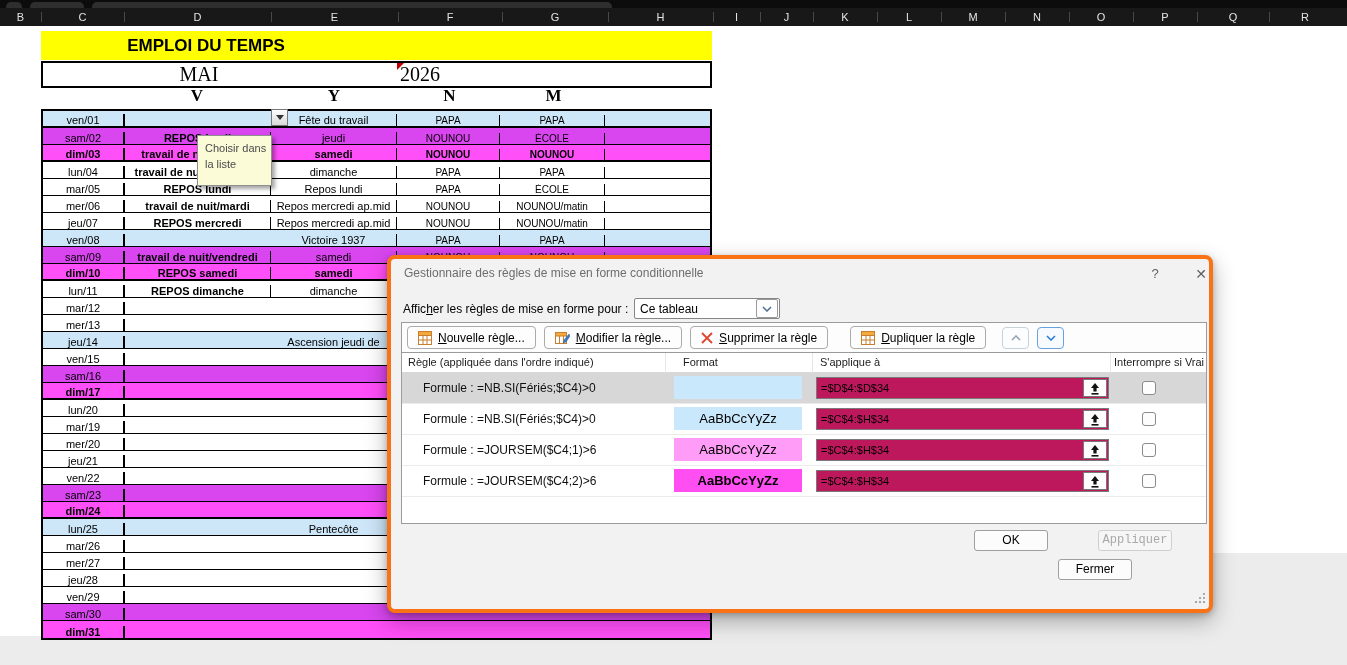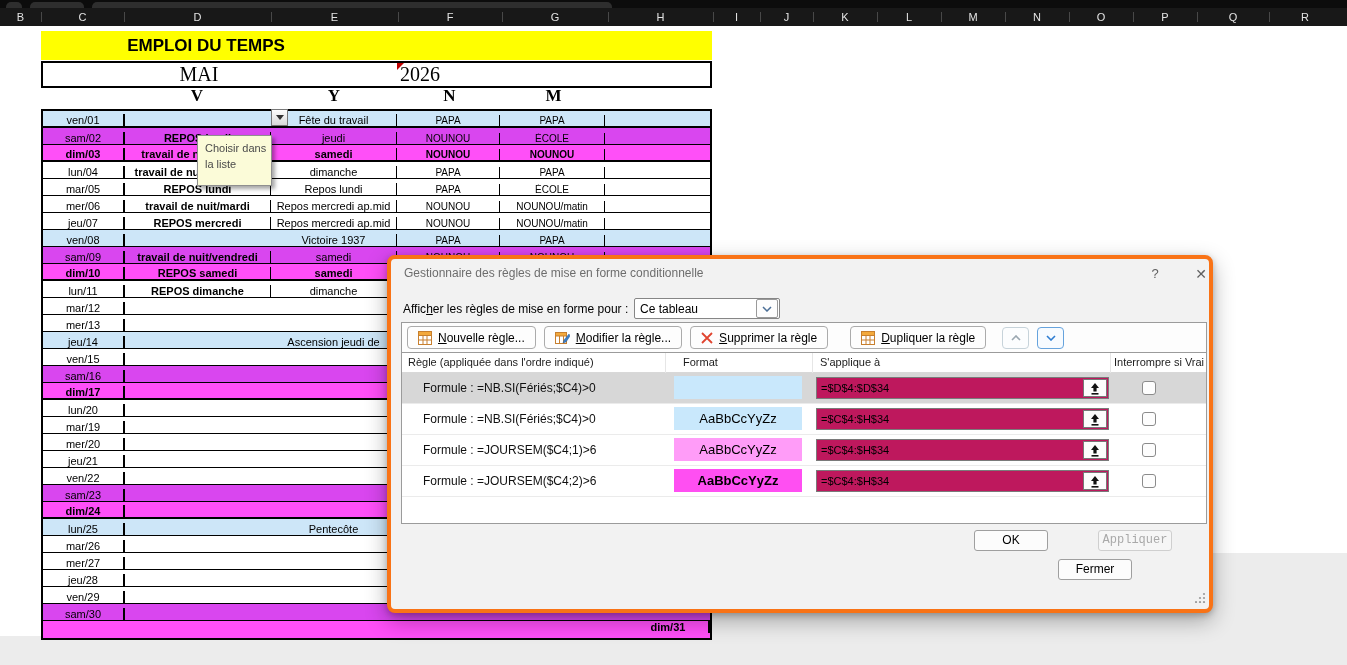--- a/index.html
+++ b/index.html
@@ -29,21 +29,21 @@
                  font-size:20px;line-height:22px;}
   .monthbox .yr{position:absolute;left:357px;top:0;font-size:20px;line-height:22px;}
   .cmt-tri{position:absolute;left:354px;top:0;width:0;height:0;
            border-top:7px solid #C00000;border-right:7px solid transparent;}
   .daykey{position:absolute;top:86px;height:22px;text-align:center;
           font-family:"Liberation Serif", serif;font-weight:bold;font-size:17px;}
 
   
   .tbl{position:absolute;left:41px;top:109px;border:2px solid #000;background:#fff;}
   .trow{display:flex;height:17px;box-sizing:border-box;border-bottom:1px solid #000;align-items:flex-end;}
-  .trow:last-child{border-bottom:none;flex-direction:column;}
+  .trow:last-child{border-bottom:none;}
   .trow.thick{border-bottom-width:2px;}
   .cell{box-sizing:border-box;border-right:1px solid #000;display:flex;align-items:center;
         justify-content:center;overflow:hidden;white-space:nowrap;background:transparent;}
   .cc{width:82px;border-right-width:2px;font-size:11px;}
   .cv{width:146px;font-size:11px;font-weight:bold;}
   .cy{width:126px;font-size:11px;}
   .cn{width:103px;font-size:10px;}
   .cm{width:105px;font-size:10px;}
   .ch{width:105px;border-right:none;}
   .k-holiday{background:#CDE6F8;}

